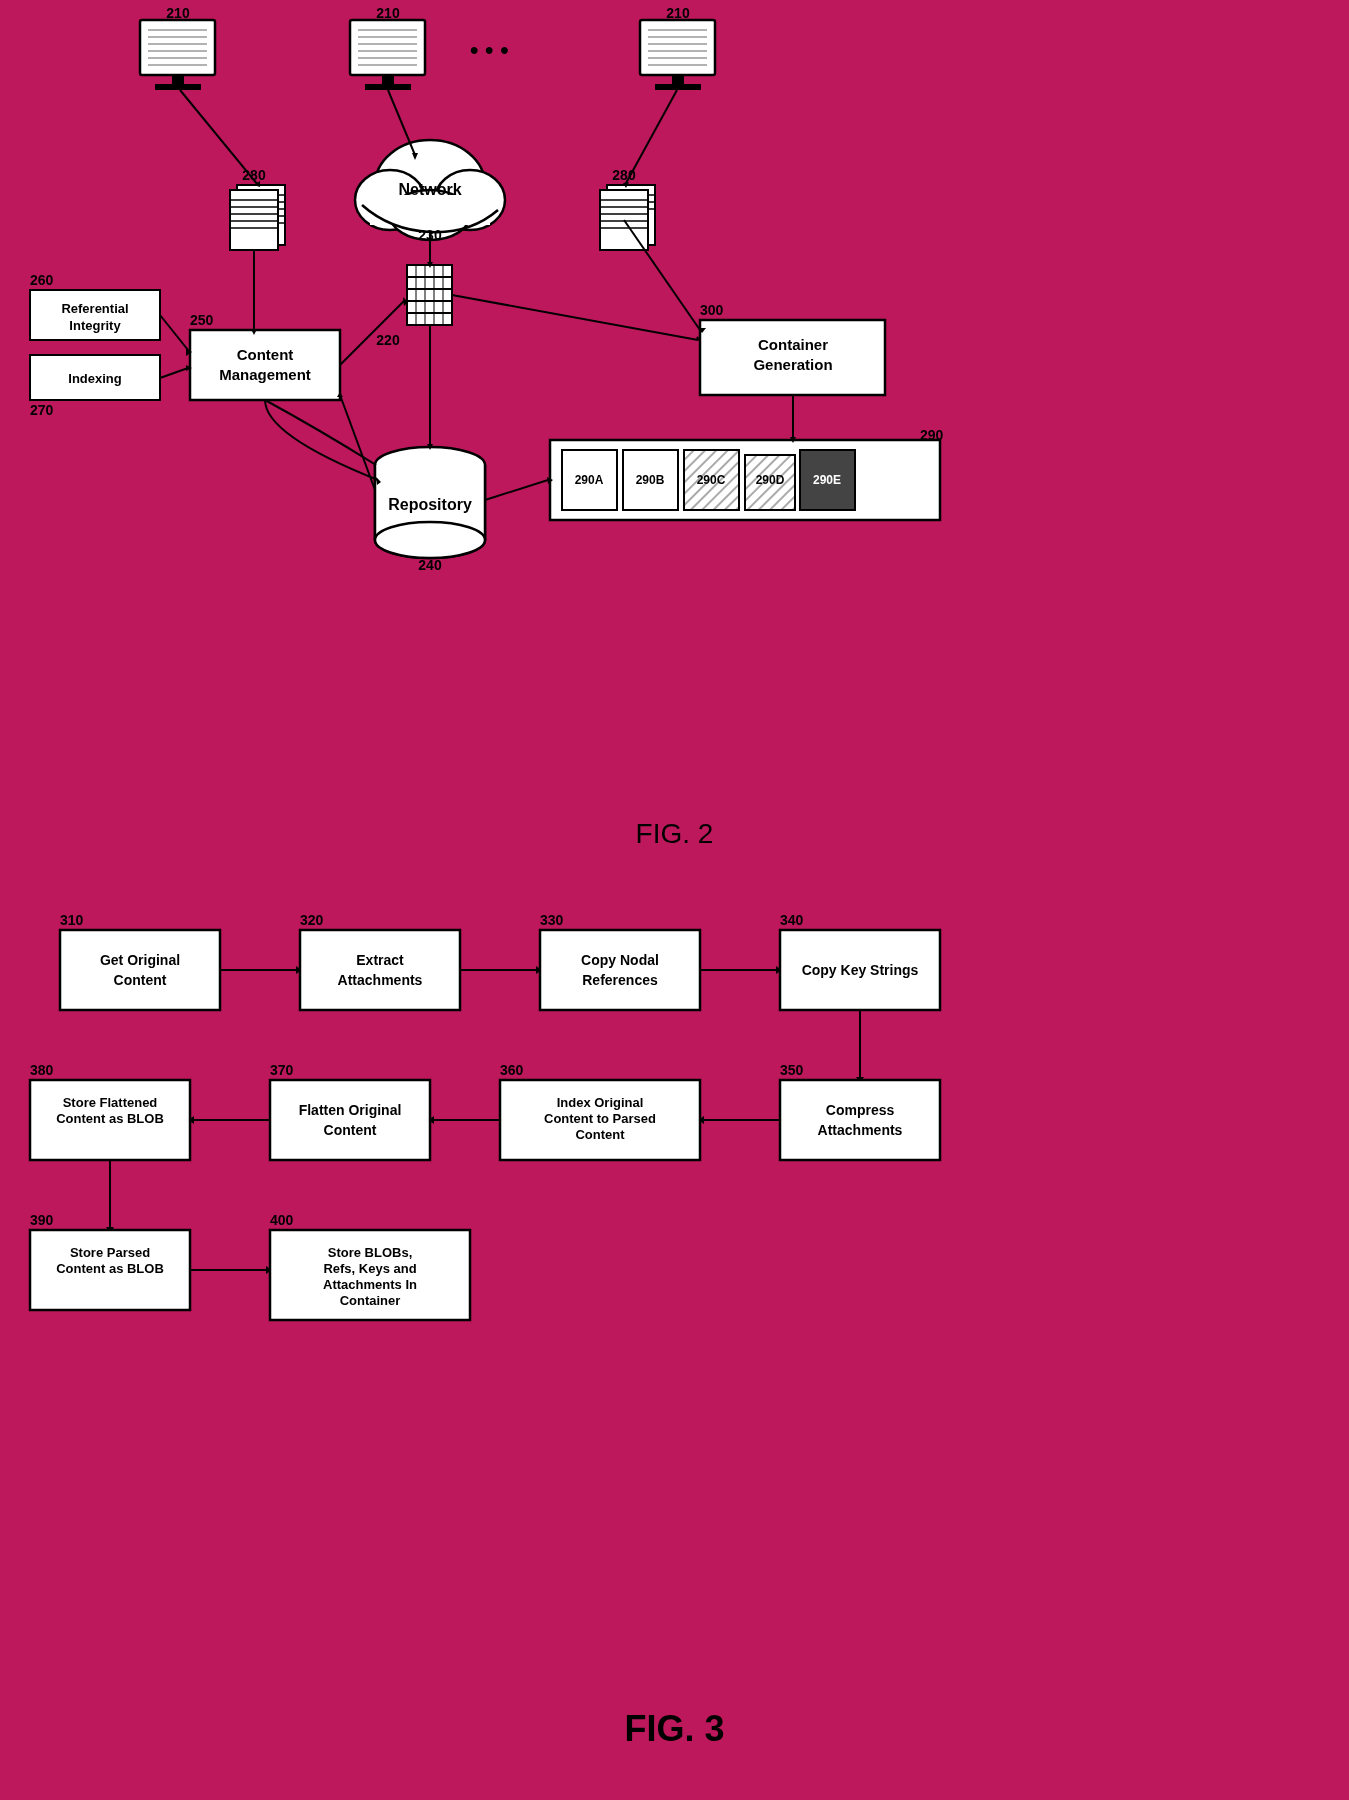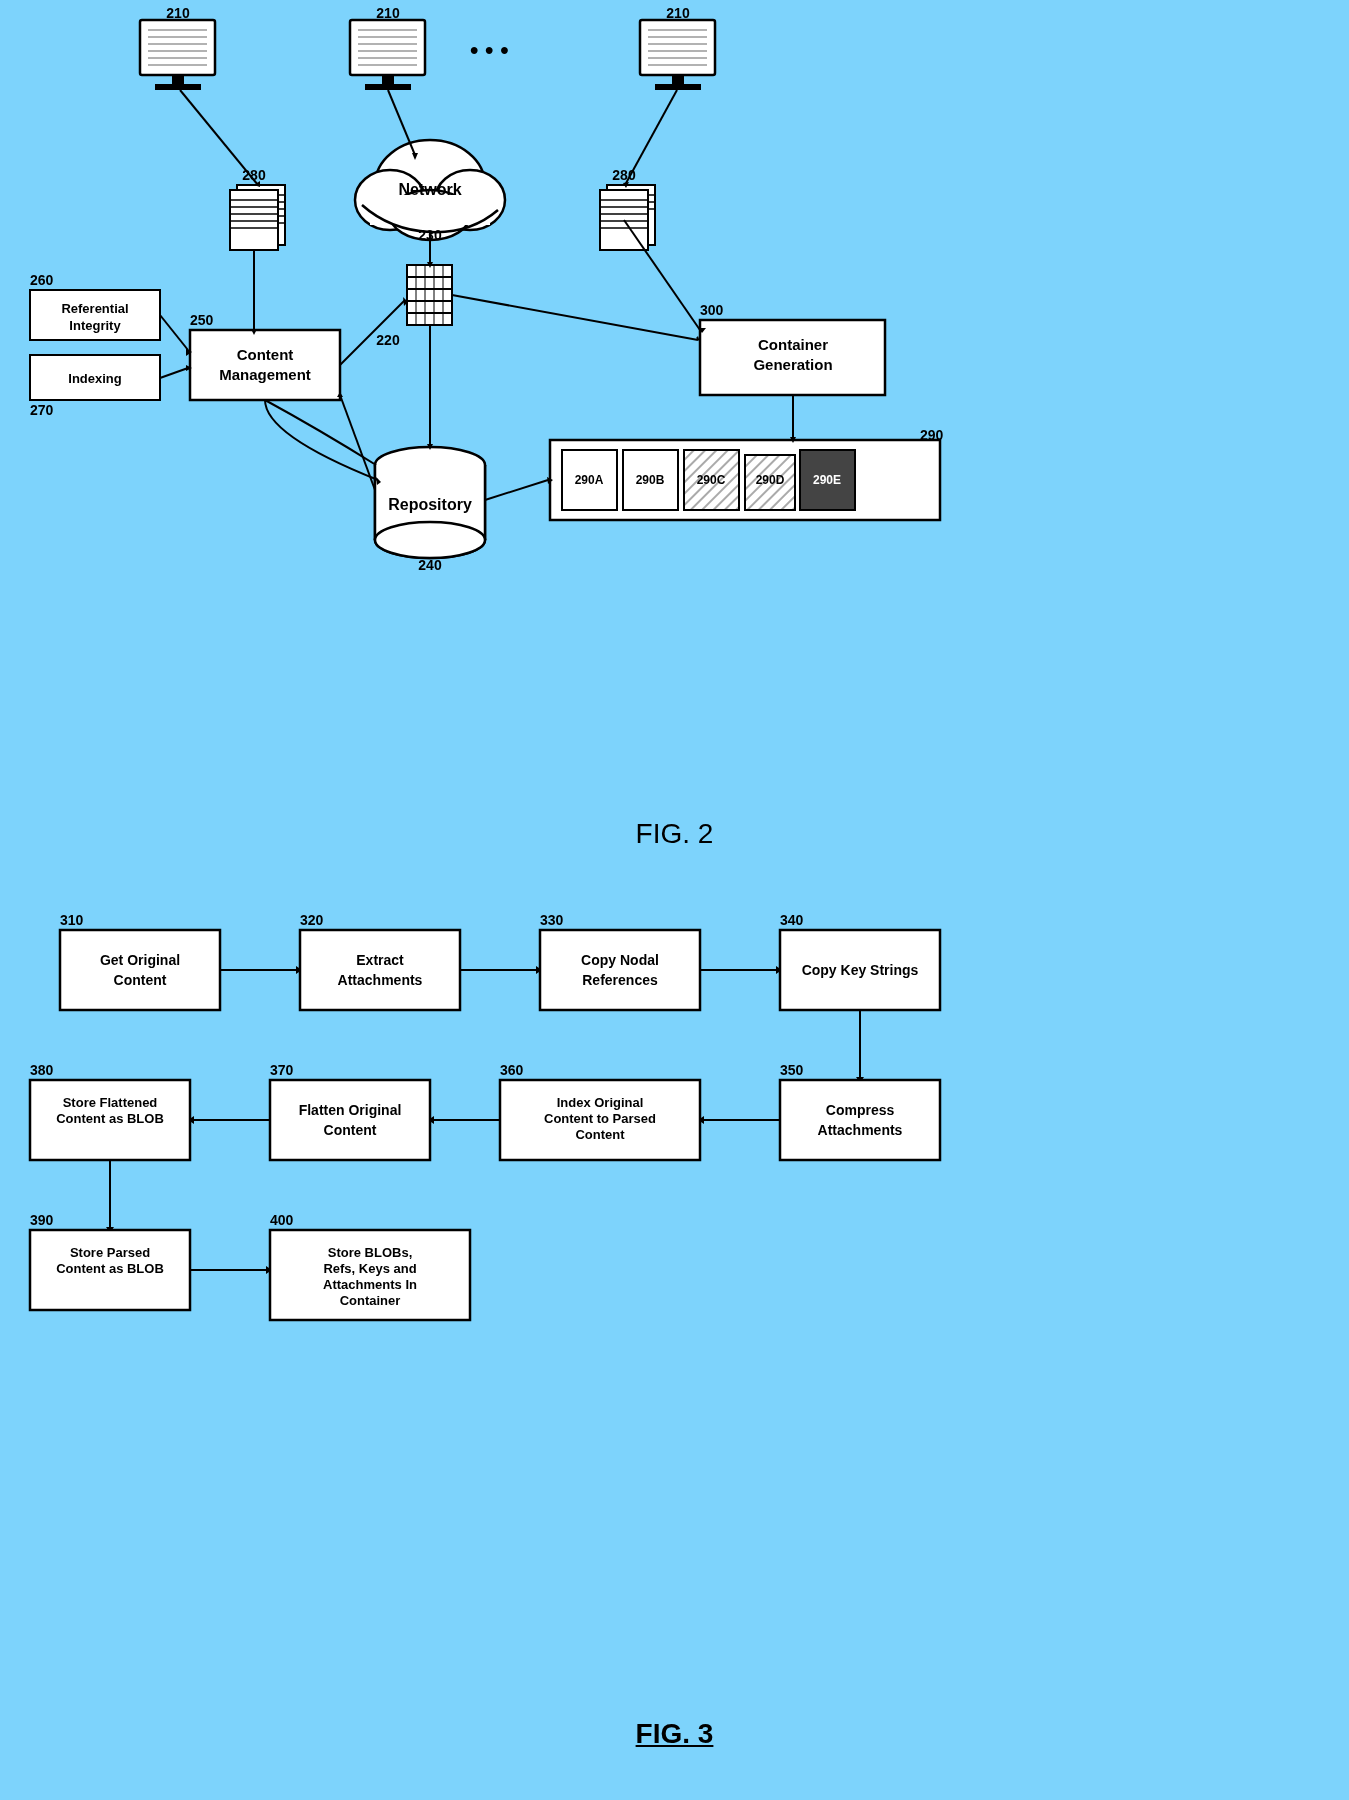--- a/index.html
+++ b/index.html
@@ -5,21 +5,21 @@
     * { box-sizing: border-box; margin: 0; padding: 0; }
     body {
       background: #fff;
       font-family: Arial, sans-serif;
       width: 1349px;
       min-height: 1800px;
     }
     .page {
       width: 1349px;
       min-height: 1800px;
-      background: #7dd3fc;
+      background: #be185d;
       display: flex;
       flex-direction: column;
       align-items: center;
     }
 
     
     .fig2-container {
       width: 100%;
       height: 870px;
       position: relative;
@@ -332,16 +332,16 @@
 
       <rect x="270" y="360" width="200" height="90" fill="white" stroke="black" stroke-width="2.5"></rect>
       <text x="370" y="387" font-size="13" font-weight="bold" text-anchor="middle" font-family="Arial">Store BLOBs,</text>
       <text x="370" y="403" font-size="13" font-weight="bold" text-anchor="middle" font-family="Arial">Refs, Keys and</text>
       <text x="370" y="419" font-size="13" font-weight="bold" text-anchor="middle" font-family="Arial">Attachments In</text>
       <text x="370" y="435" font-size="13" font-weight="bold" text-anchor="middle" font-family="Arial">Container</text>
       <text x="270" y="355" font-size="14" font-weight="bold" text-anchor="start" font-family="Arial">400</text>
 
     </svg>
 
-    <div class="fig3-title" style="position:absolute; bottom:20px; left:50%; transform:translateX(-50%); font-size:28px; font-weight:bold;text-decoration:underline;">FIG. 3</div>
+    <div class="fig3-title" style="position:absolute; bottom:20px; left:50%; transform:translateX(-50%); font-size:36px; font-weight:bold;">FIG. 3</div>
   </div>
 
 </div>
 
 </body></html>

